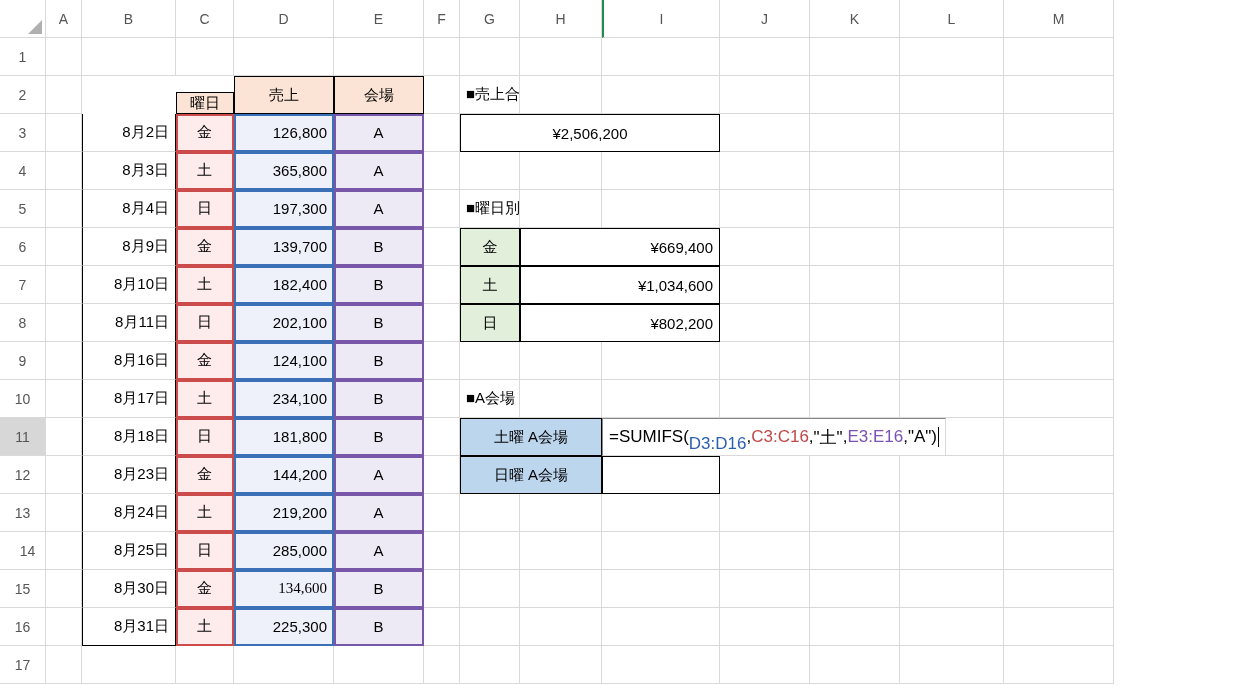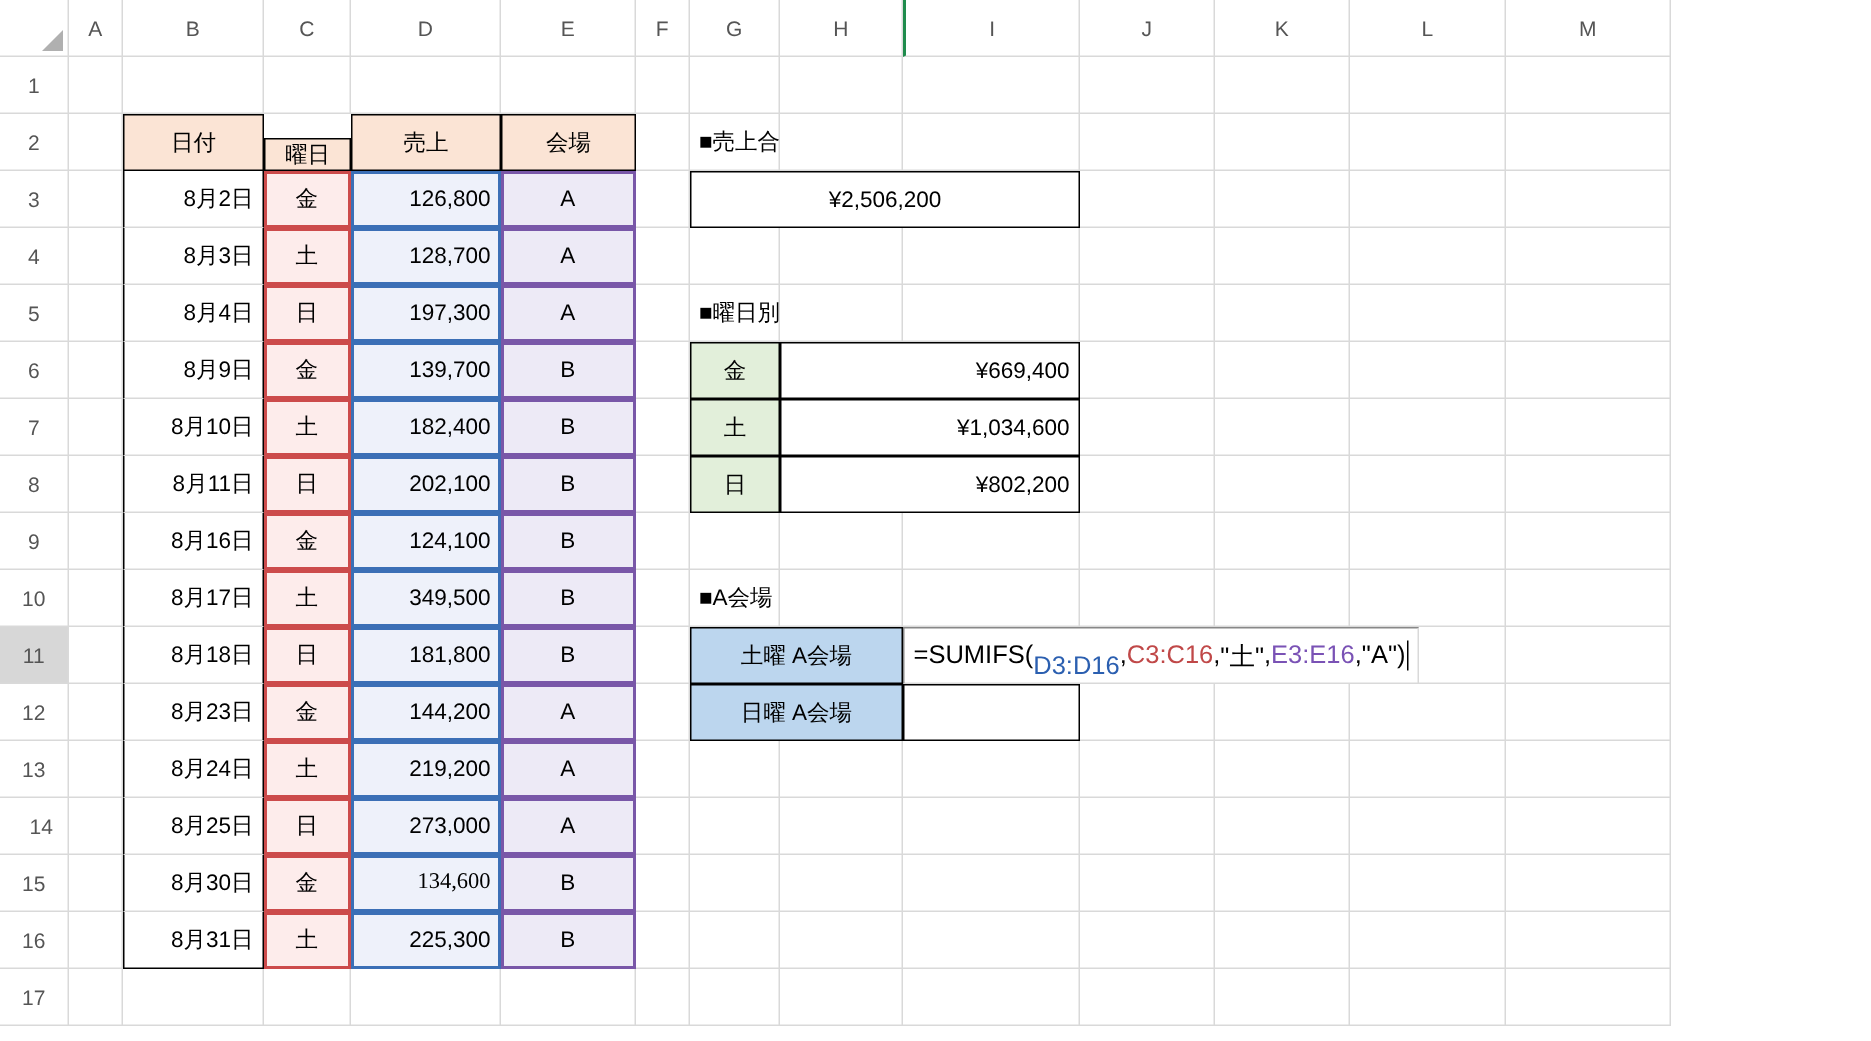--- a/index.html
+++ b/index.html
@@ -139,21 +139,20 @@
     <div style="grid-area: 2 / 7;"></div>
     <div style="grid-area: 2 / 8;"></div>
     <div style="grid-area: 2 / 9;"></div>
     <div style="grid-area: 2 / 10;"></div>
     <div style="grid-area: 2 / 11;"></div>
     <div style="grid-area: 2 / 12;"></div>
     <div style="grid-area: 2 / 13;"></div>
     <div style="grid-area: 2 / 14;"></div>
     <div class="rowhdr" style="grid-area: 3 / 1;">2</div>
     <div style="grid-area: 3 / 2;"></div>
-    <div class="c hdr-peach bd-black" style="grid-area: 3 / 3;">日付</div>
     <div class="c hdr-peach bd-black" style="grid-area: 3 / 4; margin-top: 16px;">曜日</div>
     <div class="c hdr-peach bd-black" style="grid-area: 3 / 5;">売上</div>
     <div class="c hdr-peach bd-black" style="grid-area: 3 / 6;">会場</div>
     <div style="grid-area: 3 / 7;"></div>
     <div class="l" style="grid-area: 3 / 8; overflow: visible;">■売上合計金額</div>
     <div style="grid-area: 3 / 9;"></div>
     <div style="grid-area: 3 / 10;"></div>
     <div style="grid-area: 3 / 11;"></div>
     <div style="grid-area: 3 / 12;"></div>
     <div style="grid-area: 3 / 13;"></div>
@@ -167,21 +166,21 @@
     <div style="grid-area: 4 / 7;"></div>
     <div class="c bd-black" style="grid-area: 4 / 8 / auto / 11;">¥2,506,200</div>
     <div style="grid-area: 4 / 11;"></div>
     <div style="grid-area: 4 / 12;"></div>
     <div style="grid-area: 4 / 13;"></div>
     <div style="grid-area: 4 / 14;"></div>
     <div class="rowhdr" style="grid-area: 5 / 1;">4</div>
     <div style="grid-area: 5 / 2;"></div>
     <div class="r bd-black-l bd-black-r" style="grid-area: 5 / 3;">8月3日</div>
     <div class="c fill-pink sel-red bd-black-r" style="grid-area: 5 / 4;">土</div>
-    <div class="r fill-bluew sel-blue bd-black-r" style="grid-area: 5 / 5;">128,700</div>
+    <div class="r fill-bluew sel-blue bd-black-r" style="grid-area: 5 / 5;">365,800</div>
     <div class="c fill-lav sel-purple bd-black-r" style="grid-area: 5 / 6;">A</div>
     <div style="grid-area: 5 / 7;"></div>
     <div style="grid-area: 5 / 8;"></div>
     <div style="grid-area: 5 / 9;"></div>
     <div style="grid-area: 5 / 10;"></div>
     <div style="grid-area: 5 / 11;"></div>
     <div style="grid-area: 5 / 12;"></div>
     <div style="grid-area: 5 / 13;"></div>
     <div style="grid-area: 5 / 14;"></div>
     <div class="rowhdr" style="grid-area: 6 / 1;">5</div>
@@ -248,21 +247,21 @@
     <div style="grid-area: 10 / 9;"></div>
     <div style="grid-area: 10 / 10;"></div>
     <div style="grid-area: 10 / 11;"></div>
     <div style="grid-area: 10 / 12;"></div>
     <div style="grid-area: 10 / 13;"></div>
     <div style="grid-area: 10 / 14;"></div>
     <div class="rowhdr" style="grid-area: 11 / 1;">10</div>
     <div style="grid-area: 11 / 2;"></div>
     <div class="r bd-black-l bd-black-r" style="grid-area: 11 / 3;">8月17日</div>
     <div class="c fill-pink sel-red bd-black-r" style="grid-area: 11 / 4;">土</div>
-    <div class="r fill-bluew sel-blue bd-black-r" style="grid-area: 11 / 5;">349,500</div>
+    <div class="r fill-bluew sel-blue bd-black-r" style="grid-area: 11 / 5;">234,100</div>
     <div class="c fill-lav sel-purple bd-black-r" style="grid-area: 11 / 6;">B</div>
     <div style="grid-area: 11 / 7;"></div>
     <div class="l" style="grid-area: 11 / 8;">■A会場・土日売上</div>
     <div style="grid-area: 11 / 9;"></div>
     <div style="grid-area: 11 / 10;"></div>
     <div style="grid-area: 11 / 11;"></div>
     <div style="grid-area: 11 / 12;"></div>
     <div style="grid-area: 11 / 13;"></div>
     <div style="grid-area: 11 / 14;"></div>
     <div class="rowhdr active" style="grid-area: 12 / 1;">11</div>
@@ -302,21 +301,21 @@
     <div style="grid-area: 14 / 9;"></div>
     <div style="grid-area: 14 / 10;"></div>
     <div style="grid-area: 14 / 11;"></div>
     <div style="grid-area: 14 / 12;"></div>
     <div style="grid-area: 14 / 13;"></div>
     <div style="grid-area: 14 / 14;"></div>
     <div class="rowhdr" style="grid-area: 15 / 1; padding-left: 16px;">14</div>
     <div style="grid-area: 15 / 2;"></div>
     <div class="r bd-black-l bd-black-r" style="grid-area: 15 / 3;">8月25日</div>
     <div class="c fill-pink sel-red bd-black-r" style="grid-area: 15 / 4;">日</div>
-    <div class="r fill-bluew sel-blue bd-black-r" style="grid-area: 15 / 5;">273,000</div>
+    <div class="r fill-bluew sel-blue bd-black-r" style="grid-area: 15 / 5;">285,000</div>
     <div class="c fill-lav sel-purple bd-black-r" style="grid-area: 15 / 6;">A</div>
     <div style="grid-area: 15 / 7;"></div>
     <div style="grid-area: 15 / 8;"></div>
     <div style="grid-area: 15 / 9;"></div>
     <div style="grid-area: 15 / 10;"></div>
     <div style="grid-area: 15 / 11;"></div>
     <div style="grid-area: 15 / 12;"></div>
     <div style="grid-area: 15 / 13;"></div>
     <div style="grid-area: 15 / 14;"></div>
     <div class="rowhdr" style="grid-area: 16 / 1;">15</div>

